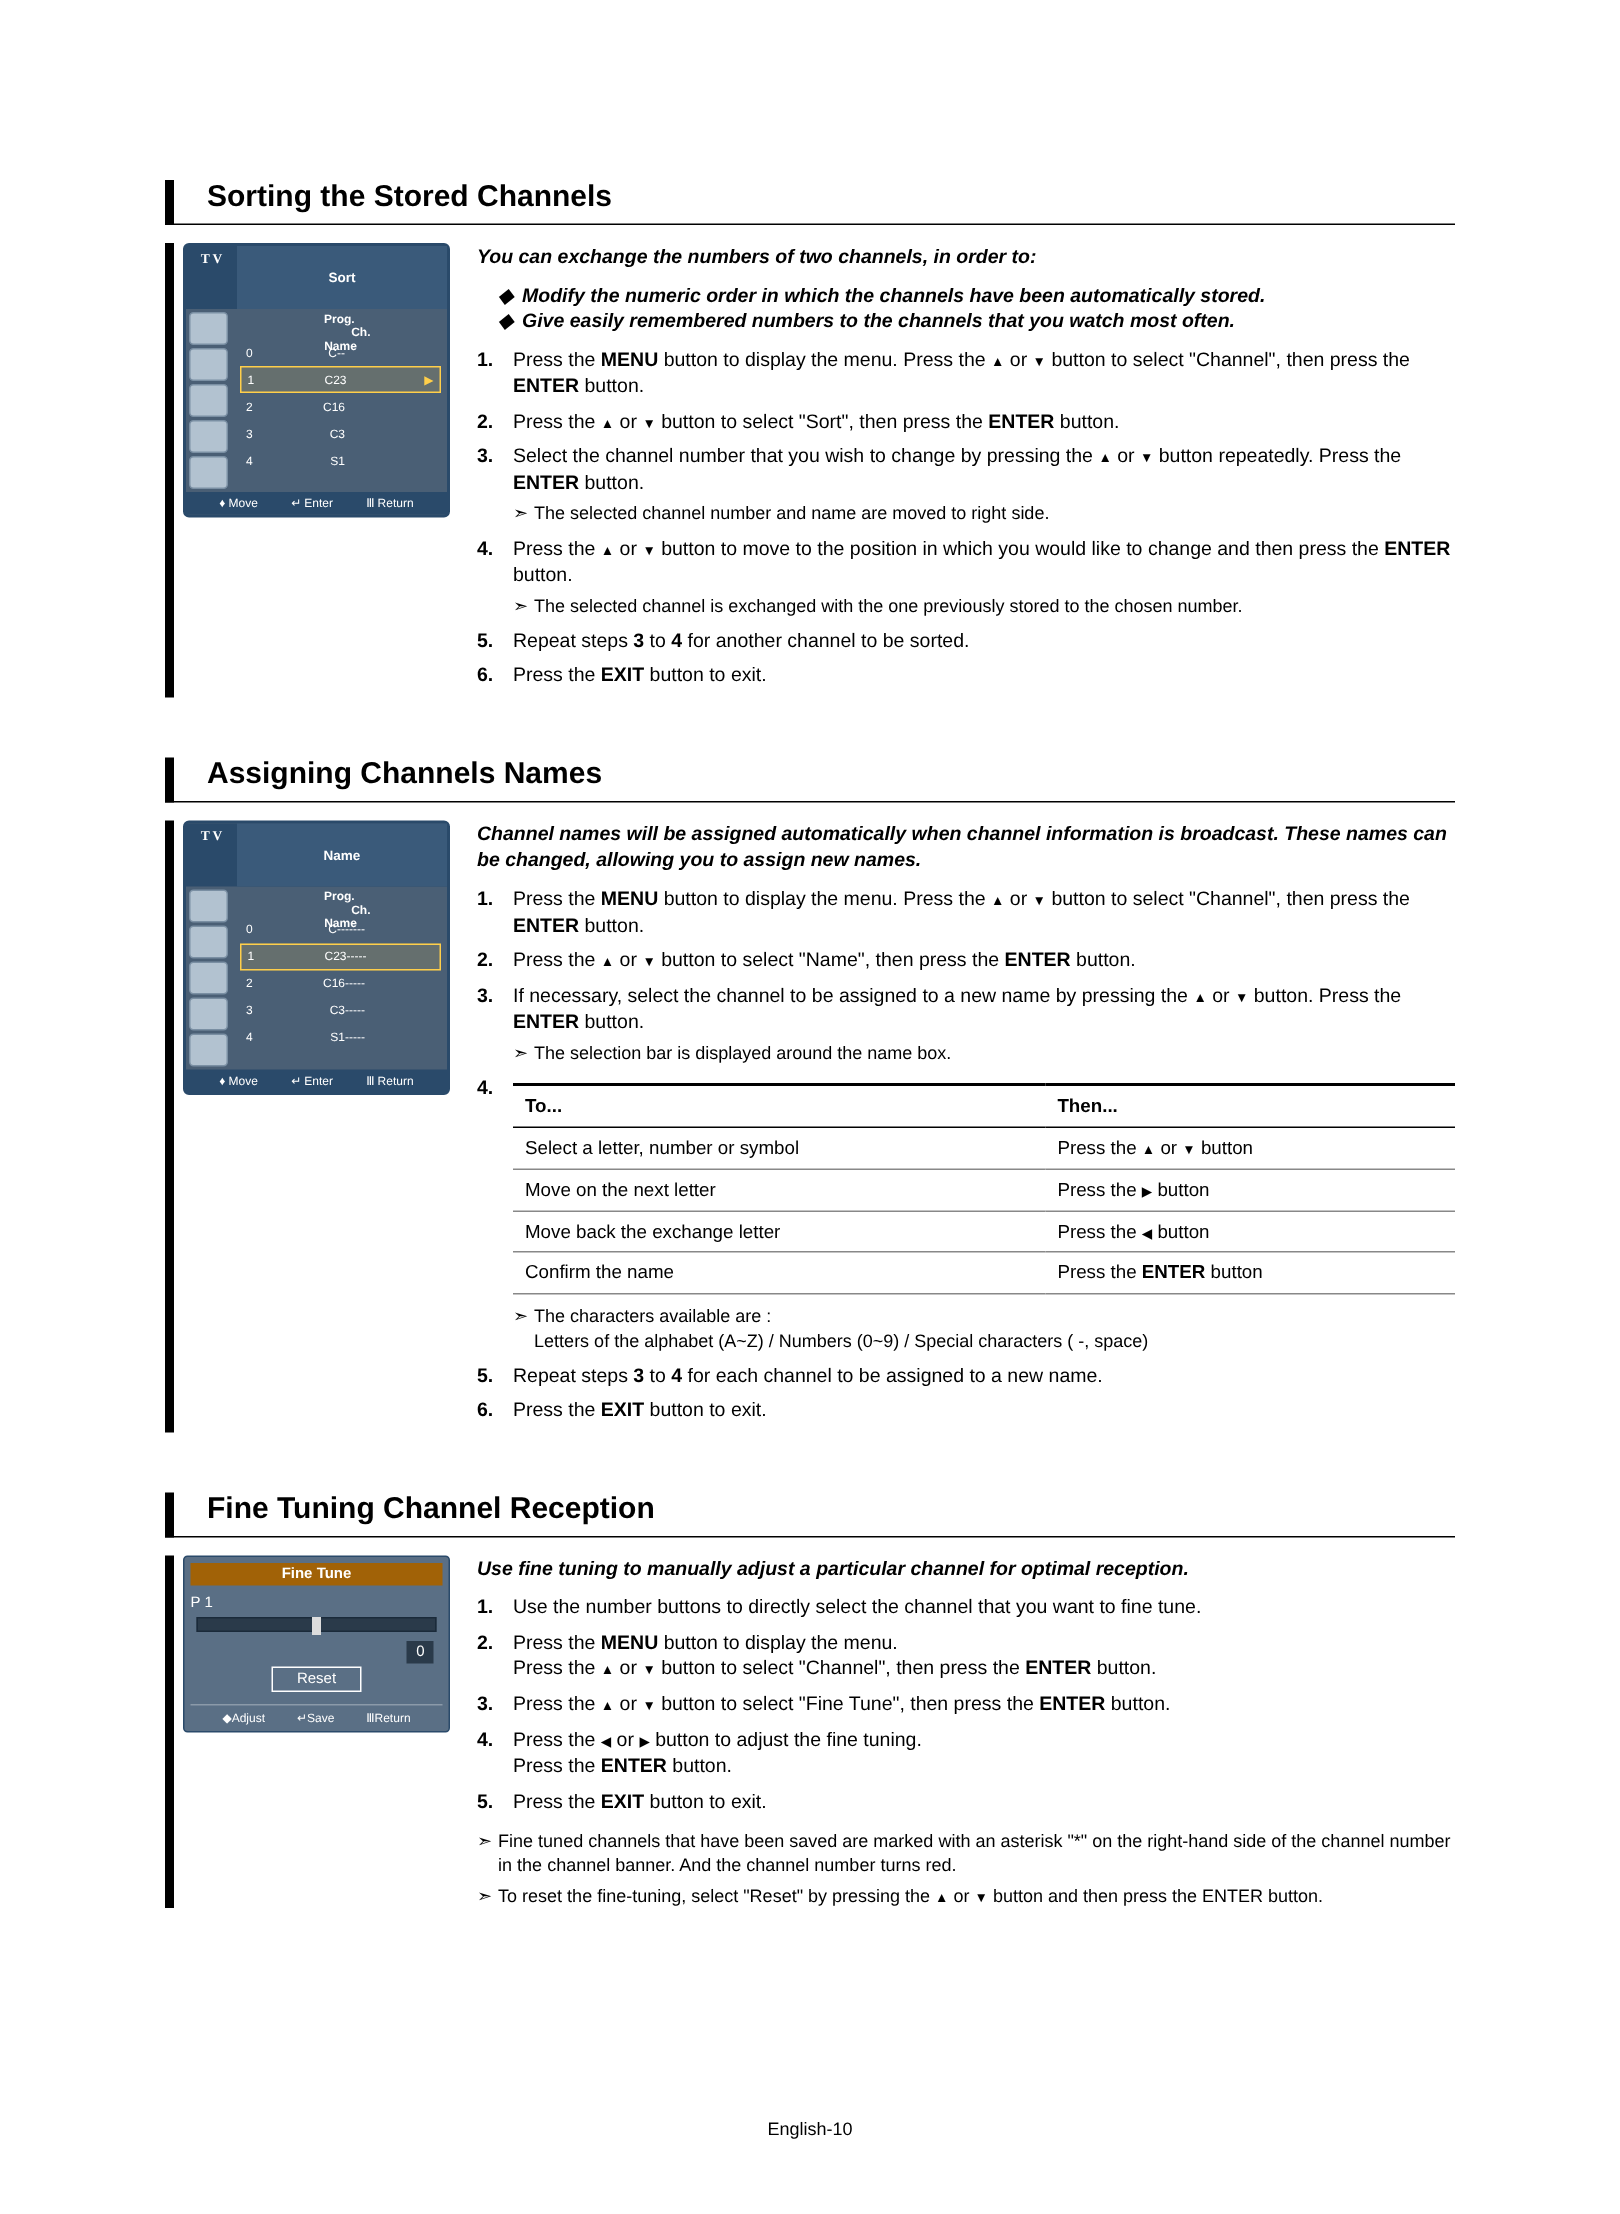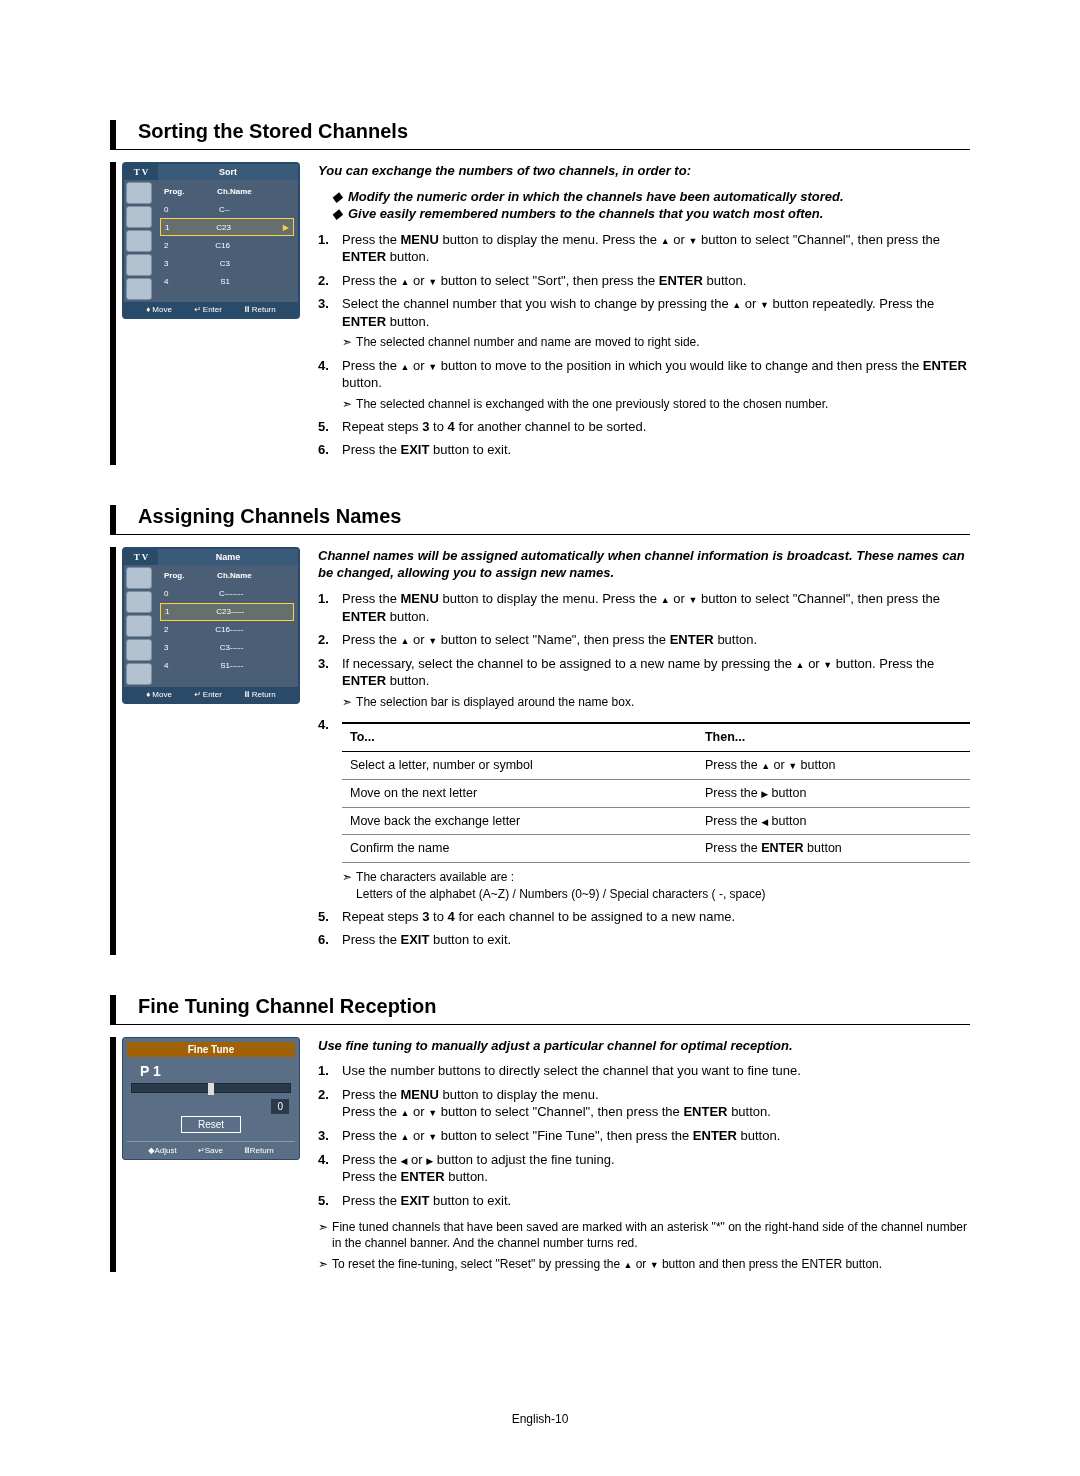--- a/index.html
+++ b/index.html
@@ -35,52 +35,52 @@
   
   .osd {
     border: 2px solid #2a4a6a;
     border-radius: 4px;
     background: #4a5f75;
     color: #fff;
     font-size: 9px;
   }
   .osd-top { display: flex; background: #2a4a6a; }
   .osd-tv { width: 34px; text-align: center; padding: 3px 0; font-weight: bold; font-family: Liberation Serif, serif; }
-  .osd-title { flex: 1; text-align: center; padding: 3px 0; background: #3a5a7a; font-weight: bold; }
+  .osd-title { flex: 1; text-align: center; padding: 16px 0; background: #3a5a7a; font-weight: bold; }
   .osd-body { display: flex; }
   .osd-icons { width: 34px; display: flex; flex-direction: column; gap: 2px; padding: 2px; }
   .osd-icon {
     width: 26px; height: 22px;
     background: #b2c2d0;
     border: 1px solid #7a8fa3;
     border-radius: 3px;
     display: inline-block;
   }
   .osd-table { flex: 1; padding: 2px 4px 2px 2px; }
   .osd-row { display: flex; align-items: center; height: 18px; font-size: 8px; }
-  .osd-row.header { color: #fff; font-weight: bold; }
+  .osd-row.header { color: #fff; font-weight: bold; flex-direction: column; }
   .osd-row.sel {
     border: 1px solid #ffcf4a;
     background: rgba(255,207,74,0.15);
   }
   .osd-c1 { width: 30px; padding-left: 4px; }
   .osd-c2 { width: 40px; text-align: right; }
   .osd-c3 { flex: 1; }
   .osd-c3.right { text-align: right; padding-right: 4px; color:#ffcf4a; }
   .osd-foot {
     display: flex; justify-content: space-evenly;
     background: #2a4a6a; font-size: 8px; padding: 3px 0;
   }
   .osd-foot span { display: inline-flex; align-items: center; gap: 2px; }
   .osd-glyph { color:#fff; }
 
   
   .osd-ft { border: 1px solid #2a4a6a; background: #5a6f85; color:#fff; padding: 4px; font-size: 10px; border-radius: 3px;}
   .osd-ft-title { background:#a16207; text-align:center; font-weight:bold; padding:2px 4px; margin-bottom:6px; }
-  .osd-ft-p1 { font-weight:bold; margin: 4px 13px; font-size:14px;}
+  .osd-ft-p1 { font-weight:normal; margin: 4px 0; font-size:10px;}
   .osd-ft-bar { position:relative; height:10px; background:#2a3a4a; margin:4px; border:1px solid #1a2a3a;}
   .osd-ft-knob { position:absolute; left:50%; top:-1px; width:6px; height:12px; background:#ddd; transform:translateX(-50%);}
   .osd-ft-val { text-align:right; margin:2px 6px; background:#2a3a4a; padding:2px 6px; display:inline-block; float:right; font-size:10px;}
   .osd-reset { clear:both; margin:10px auto 8px; width:60px; text-align:center; border:1px solid #fff; padding:2px 0; font-size:10px;}
   .osd-ft-foot { display:flex; justify-content:space-evenly; font-size:8px; border-top:1px solid rgba(255,255,255,0.3); padding-top:4px;}
 
   
   .intro { font-style: italic; font-weight: bold; margin-bottom: 8px; line-height:1.35;}
   .bullets { list-style: none; padding-left: 14px; margin-bottom:8px;}
   .bullets li::before { content: "◆"; margin-right: 6px; }

